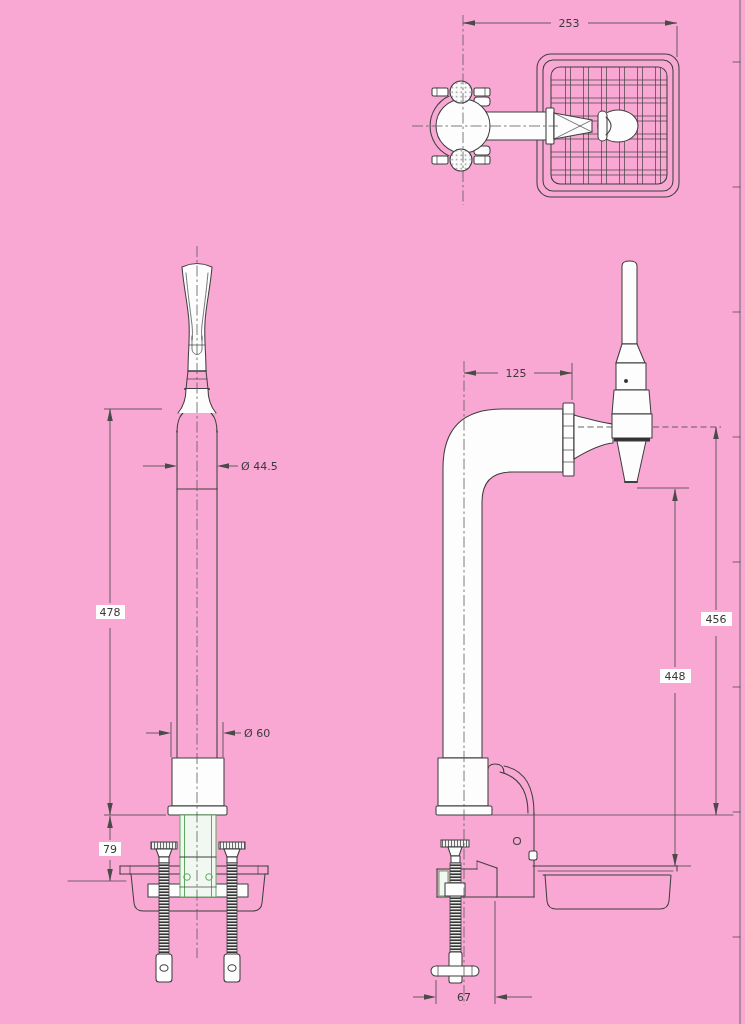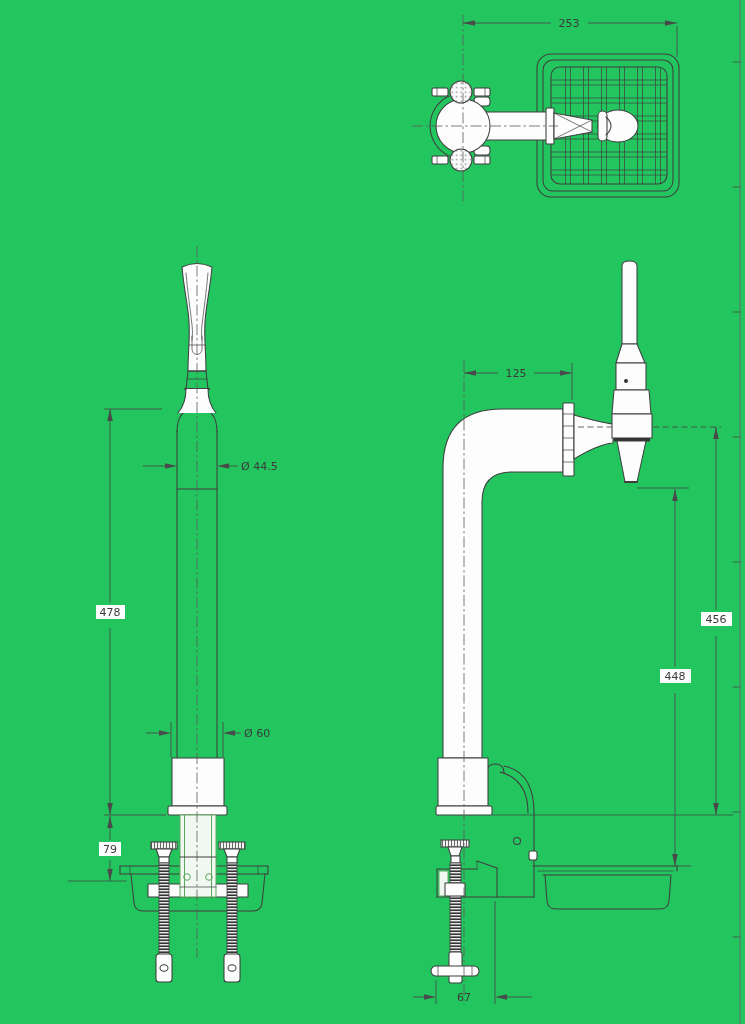--- a/index.html
+++ b/index.html
@@ -1,16 +1,16 @@
 <!DOCTYPE html>
 <html><head>
 <meta charset="utf-8">
 <style>
   html,body{margin:0;padding:0;background:#fdfdfd;}
-  #sheet{width:745px;height:1024px;position:relative;background:#22c55e;overflow:hidden;}
+  #sheet{width:745px;height:1024px;position:relative;background:#f9a8d4;overflow:hidden;}
   svg{display:block;}
   .s   {fill:none;stroke:#3f3f3f;stroke-width:1.05;stroke-linejoin:round;stroke-linecap:round;}
   .sf  {fill:#fdfdfd;stroke:#3f3f3f;stroke-width:1.05;stroke-linejoin:round;stroke-linecap:round;}
   .thin{stroke-width:.7;}
   .heavy{stroke-width:1.9;}
   .dk  {fill:#333;stroke:none;}
   .dim {fill:none;stroke:#4a4a4a;stroke-width:.85;}
   .dash{stroke-dasharray:6 3.5;}
   .cl  {fill:none;stroke:#5a5a5a;stroke-width:.8;stroke-dasharray:11 3 2.5 3;}
   .arr {fill:#4a4a4a;stroke:none;}

